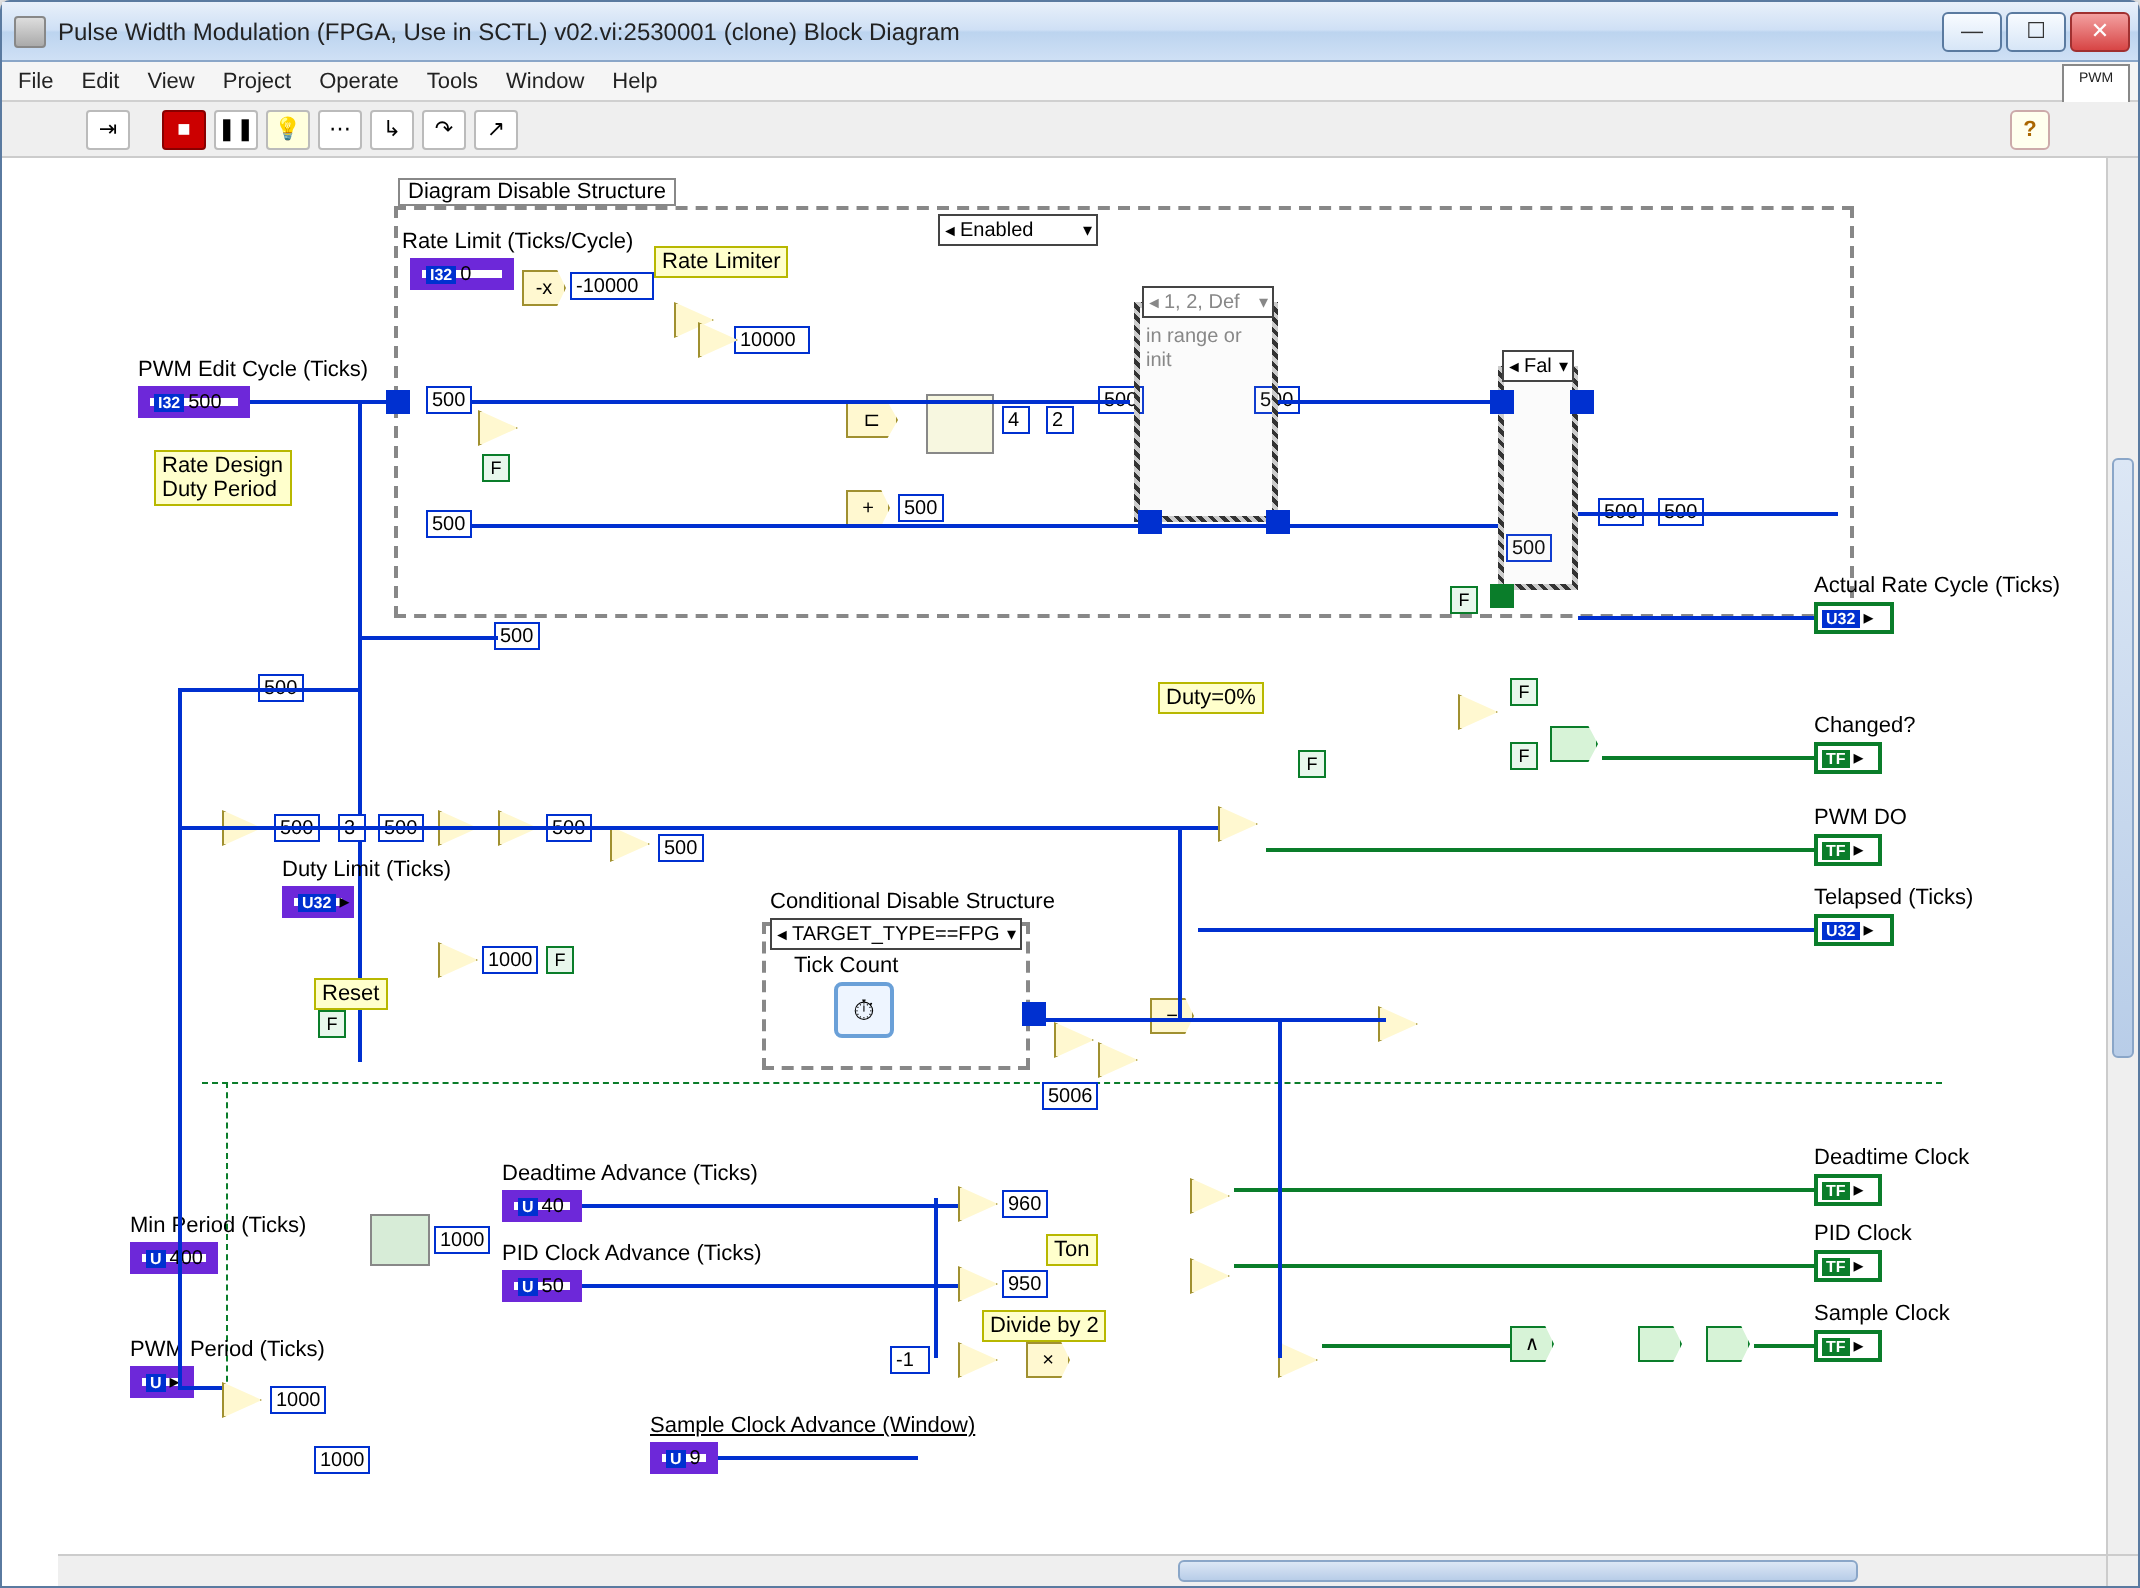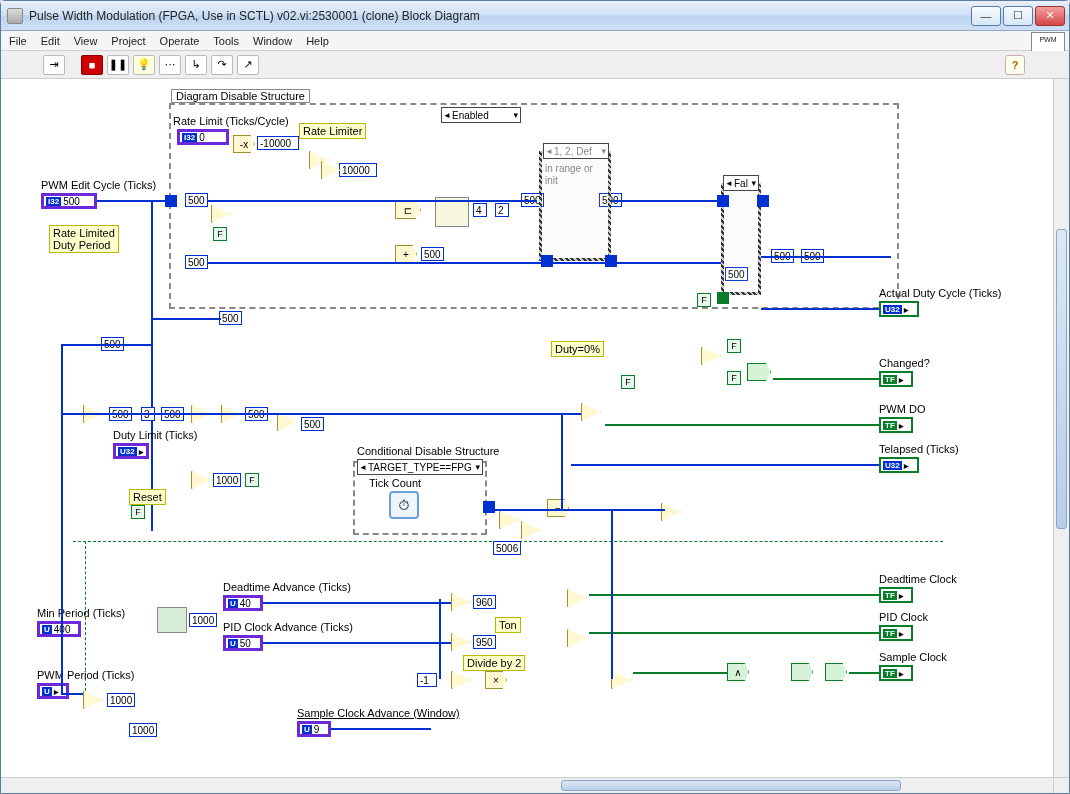--- a/index.html
+++ b/index.html
@@ -69,20 +69,21 @@
     display:flex; align-items:center; justify-content:center;
     font-size: 11px;
   }
   .tb-sep { width: 8px; }
   .tb-help { position: absolute; right: 44px; width:20px; height:20px;
     border:1px solid #caa; background:#ffe; border-radius:3px;
     display:flex;align-items:center;justify-content:center; color:#a60; font-weight:bold;}
   .canvas-wrap {
     flex: 1; position: relative; overflow: hidden;
     background: #14b8a6;
+    margin-left: 28px;
   }
   .canvas {
     position: absolute; inset: 0 16px 16px 0;
     background: #fff;
   }
   .vscroll {
     position: absolute; right:0; top:0; bottom:16px; width:16px;
     background: #efefef; border-left:1px solid #ccc;
   }
   .vscroll .thumb {
@@ -127,21 +128,21 @@
   .sel {
     position:absolute; height:16px;
     background:#fff; border:1px solid #444;
     font-size:10px; padding:0 3px 0 10px;
     display:flex; align-items:center;
   }
   .sel::before { content:"◄"; position:absolute; left:1px; font-size:8px;}
   .sel::after { content:"▾"; position:absolute; right:2px; font-size:9px;}
   .ctrl {
     position:absolute; height:16px;
-    border:3px solid #6d28d9; background:#fff;
+    border:6px solid #6d28d9; background:#fff;
     font-size:10px; padding:0 2px;
     display:flex; align-items:center;
   }
   .ctrl .type {
     background:#0030d0; color:#fff; font-size:8px; padding:0 2px; margin-right:2px;
     font-weight:bold;
   }
   .ind {
     position:absolute; height:16px;
     border:2px solid #0a7d2a; background:#fff;
@@ -256,21 +257,21 @@
       <div class="lbl" style="left:40px; top:100px">PWM Edit Cycle (Ticks)</div>
       <div class="ctrl" style="left:40px; top:114px; width:56px">
         <span class="type">I32</span>
           <span>500</span>
       </div>
 
       <div class="wire-h" style="left:96px; top:121px; width:72px"></div>
       <div class="tun" style="left:164px; top:116px"></div>
 
       <div class="yellow-lbl" style="left:48px; top:146px; line-height:12px">
-        <span>Rate Limited</span><br><span>Duty Period</span>
+        <span>Rate Design</span><br><span>Duty Period</span>
       </div>
 
       <div class="smallbox" style="left:184px; top:114px">500</div>
       <div class="smallbox" style="left:184px; top:176px">500</div>
       <div class="smallbox" style="left:420px; top:168px">500</div>
       <div class="smallbox" style="left:520px; top:114px">500</div>
       <div class="smallbox" style="left:598px; top:114px">500</div>
       <div class="smallbox" style="left:770px; top:170px">500</div>
       <div class="smallbox" style="left:800px; top:170px">500</div>
       <div class="smallbox" style="left:724px; top:188px">500</div>
@@ -297,21 +298,21 @@
       <div class="wire-h" style="left:206px; top:121px; width:330px"></div>
       <div class="wire-h" style="left:610px; top:121px; width:110px"></div>
       <div class="wire-h" style="left:760px; top:177px; width:130px"></div>
       <div class="wire-h" style="left:206px; top:183px; width:514px"></div>
       <div class="wire-v" style="left:150px; top:121px; height:102px"></div>
       <div class="tun" style="left:540px; top:176px"></div>
       <div class="tun" style="left:604px; top:176px"></div>
       <div class="tun" style="left:716px; top:116px"></div>
       <div class="tun" style="left:756px; top:116px"></div>
 
-      <div class="lbl" style="left:878px; top:208px">Actual Duty Cycle (Ticks)</div>
+      <div class="lbl" style="left:878px; top:208px">Actual Rate Cycle (Ticks)</div>
       <div class="ind bluetype" style="left:878px; top:222px; width:40px">
         <span class="type">U32</span>▸
       </div>
       <div class="wire-h" style="left:760px; top:229px; width:118px"></div>
 
       <div class="smallbox" style="left:218px; top:232px">500</div>
       <div class="smallbox" style="left:100px; top:258px">500</div>
       <div class="wire-v" style="left:150px; top:222px; height:230px"></div>
       <div class="wire-h" style="left:60px; top:265px; width:90px"></div>
       <div class="wire-h" style="left:150px; top:239px; width:70px"></div>

